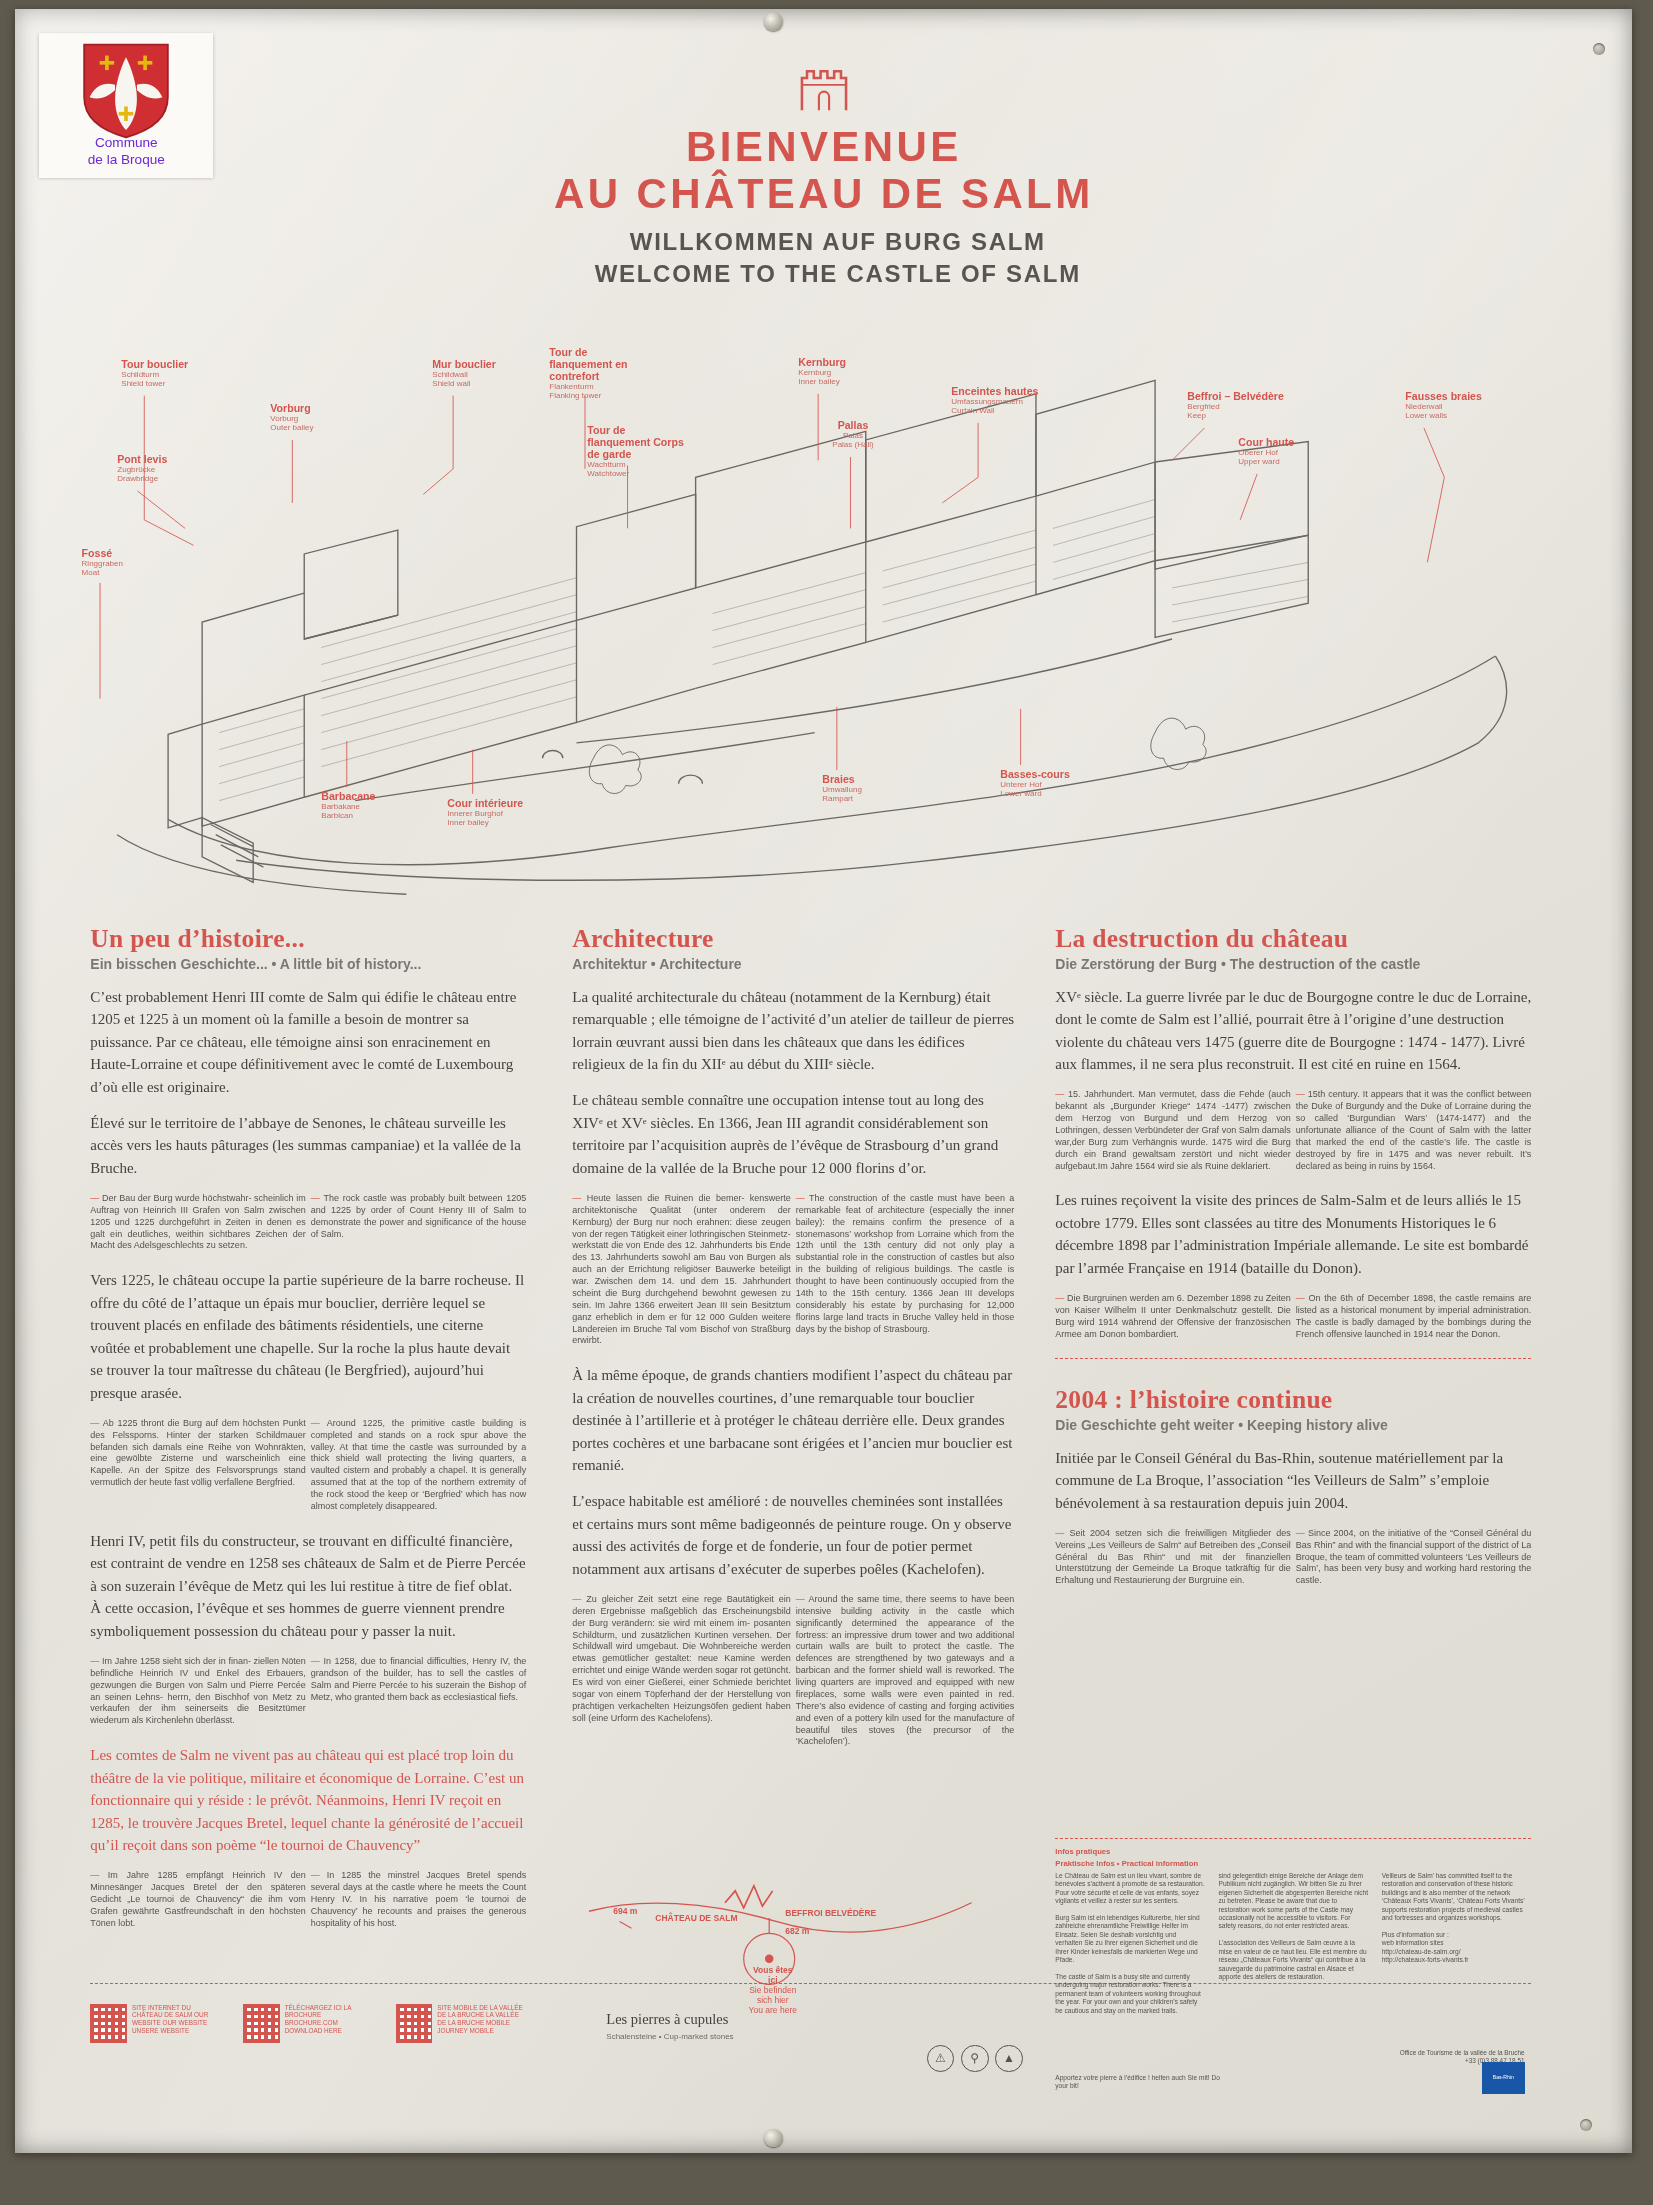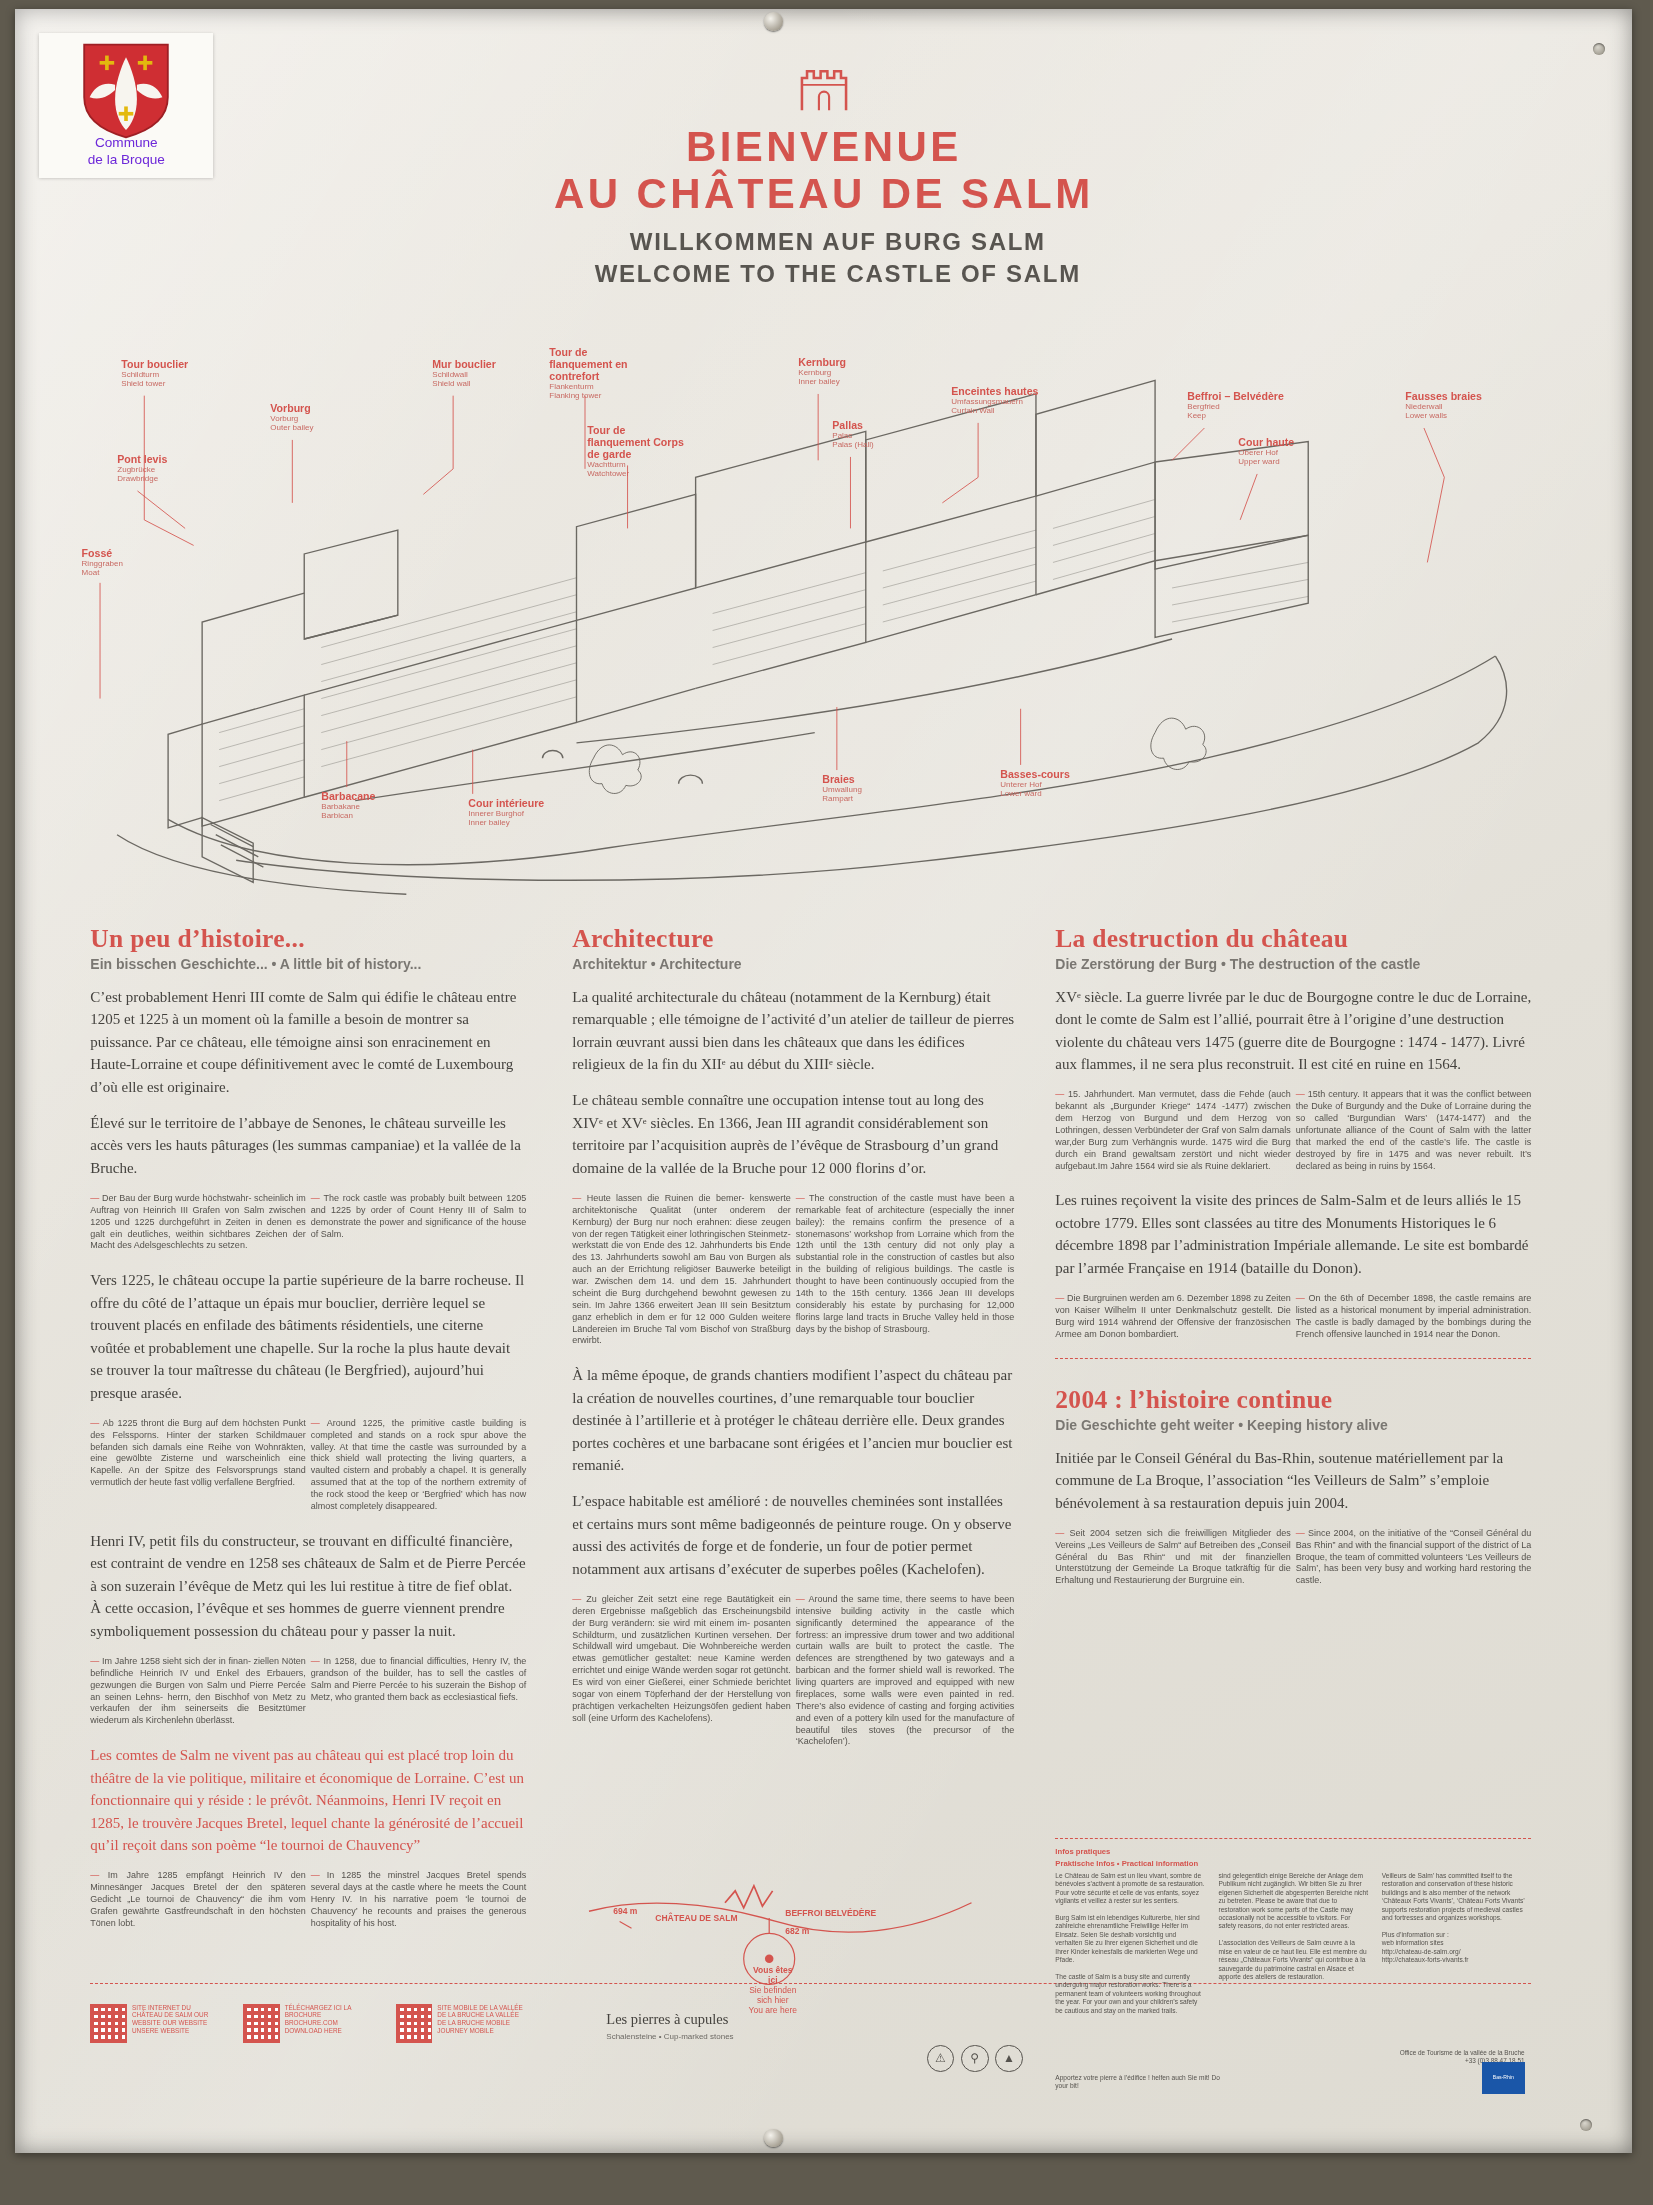--- a/index.html
+++ b/index.html
@@ -195,21 +195,21 @@
       <div class="lbl" style="left:521px;top:66px;width:102px;">
           <b>Tour de flanquement Corps de garde</b>
           <i>Wachtturm</i>
           <i>Watchtower</i>
         </div>
       <div class="lbl" style="left:732px;top:-1.7px;">
           <b>Kernburg</b>
           <i>Kernburg</i>
           <i>Inner bailey</i>
         </div>
-      <div class="lbl" style="left:766px;top:61px;">
+      <div class="lbl" style="left:766px;top:61px;text-align:center;">
           <b>Pallas</b>
           <i>Palas</i>
           <i>Palas (Hall)</i>
         </div>
       <div class="lbl" style="left:885px;top:27px;">
           <b>Enceintes hautes</b>
           <i>Umfassungsmauern</i>
           <i>Curtain Wall</i>
         </div>
       <div class="lbl" style="left:1121px;top:32px;">
@@ -235,21 +235,21 @@
       <div class="lbl" style="left:15.3px;top:189px;">
           <b>Fossé</b>
           <i>Ringgraben</i>
           <i>Moat</i>
         </div>
       <div class="lbl" style="left:255px;top:432px;">
           <b>Barbacane</b>
           <i>Barbakane</i>
           <i>Barbican</i>
         </div>
-      <div class="lbl" style="left:402px;top:439px;">
+      <div class="lbl" style="left:381px;top:439px;">
           <b>Cour intérieure</b>
           <i>Innerer Burghof</i>
           <i>Inner bailey</i>
         </div>
       <div class="lbl" style="left:756px;top:415px;">
           <b>Braies</b>
           <i>Umwallung</i>
           <i>Rampart</i>
         </div>
       <div class="lbl" style="left:934px;top:410px;">

